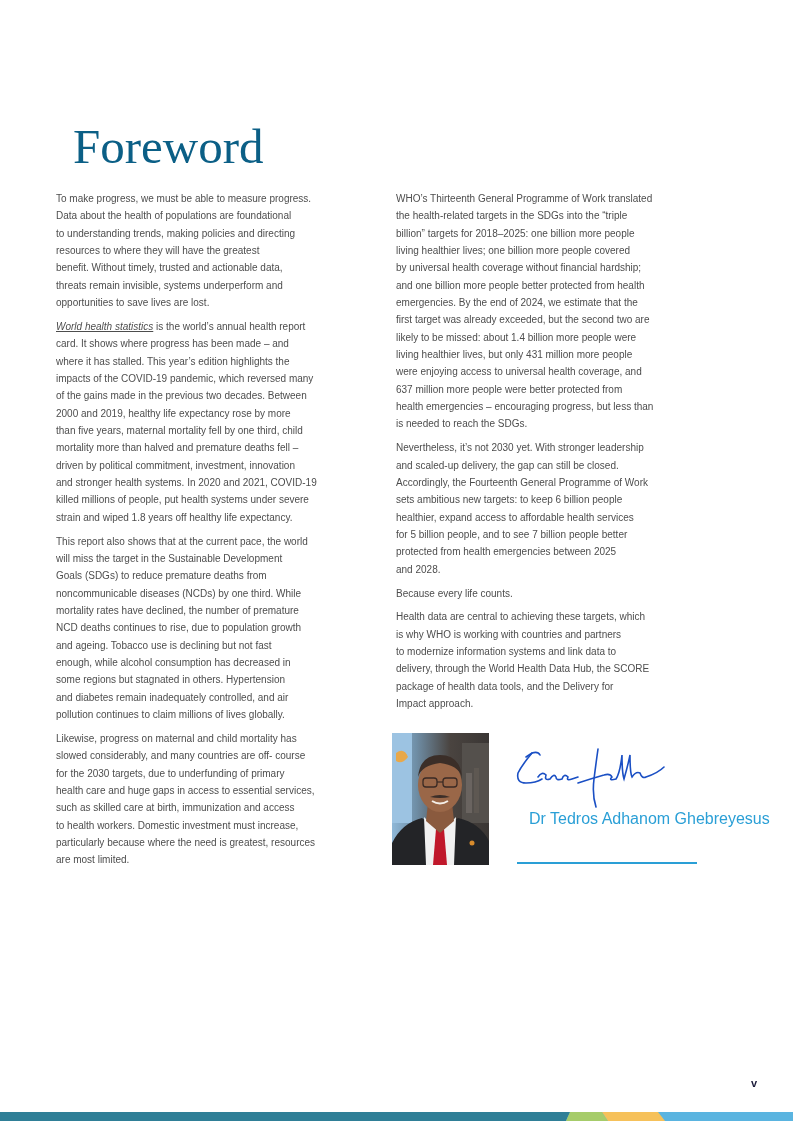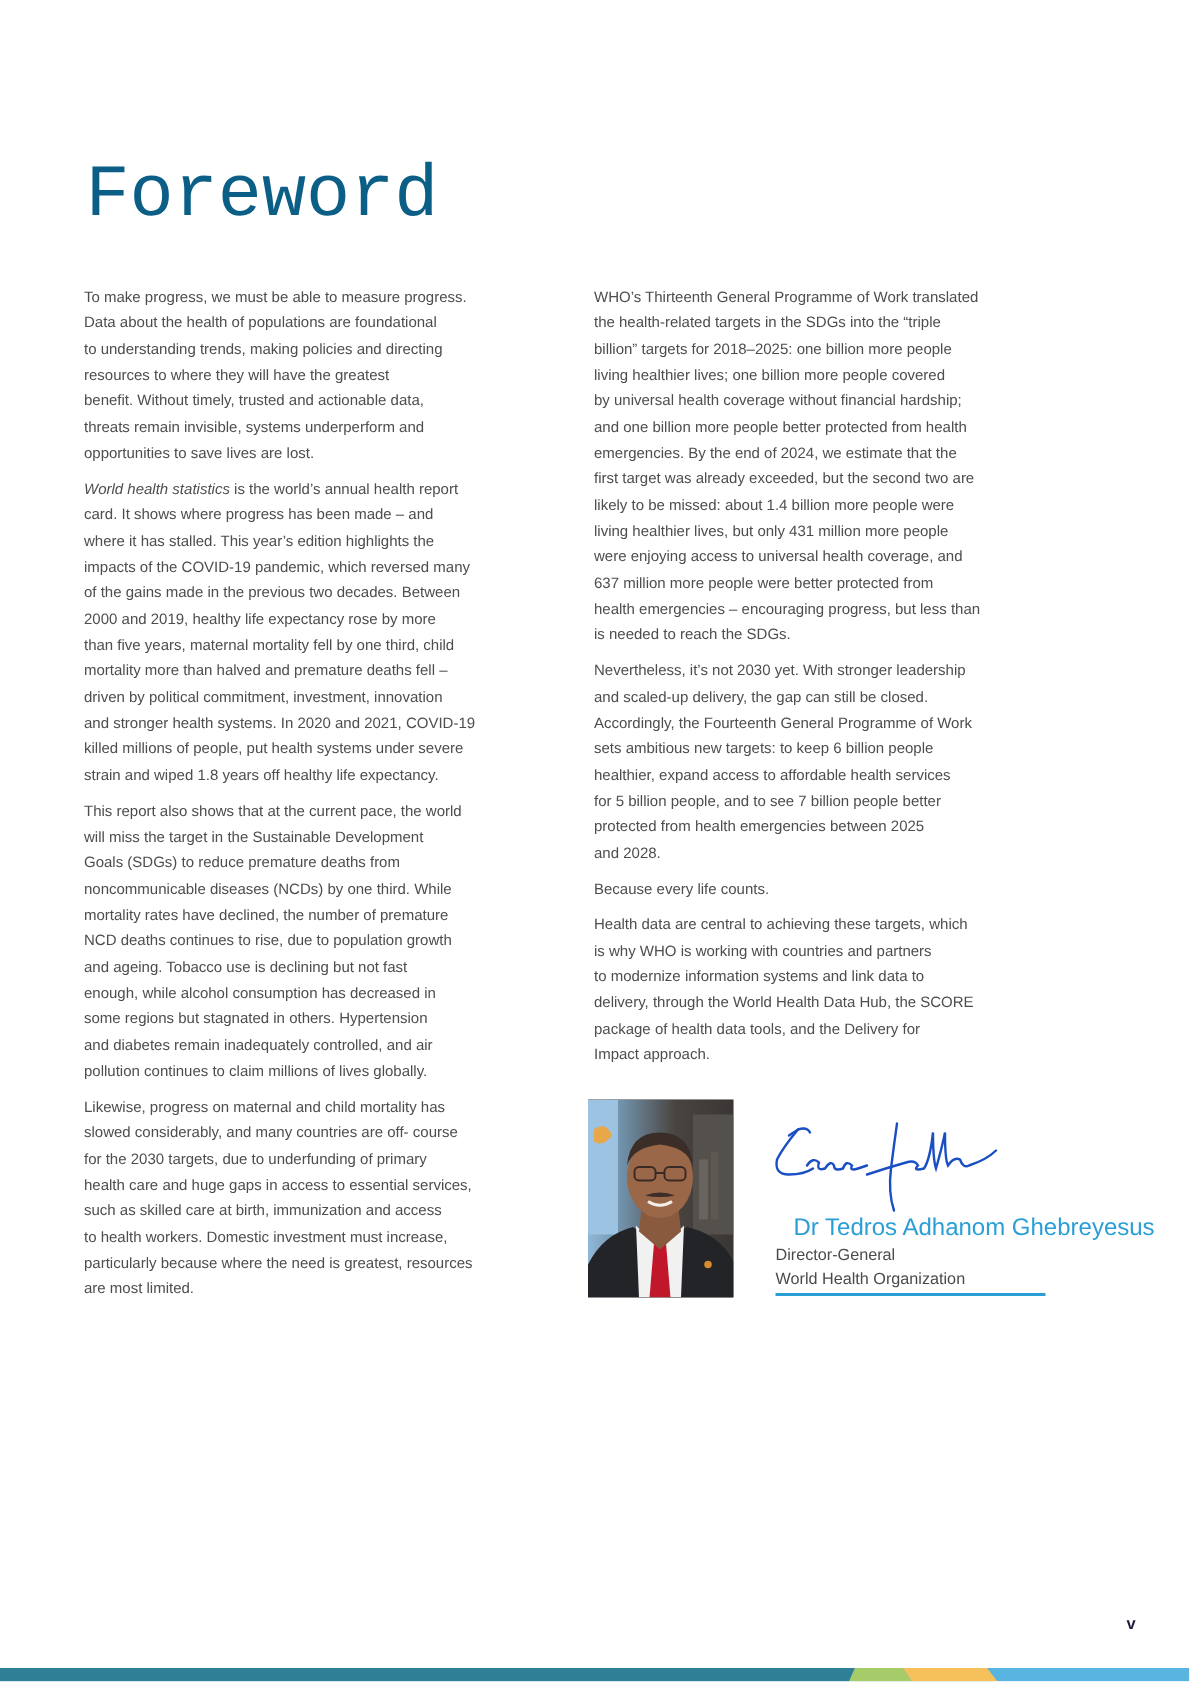--- a/index.html
+++ b/index.html
@@ -12,22 +12,22 @@
       height: 1121px;
       position: relative;
       overflow: hidden;
       font-family: "Liberation Sans", "DejaVu Sans", sans-serif;
       color: #4a4a4a;
     }
     .title {
       position: absolute;
       left: 57px;
       top: 104px;
-      margin: 0;
-      font-family: Liberation Mono, monospace;
+      margin: 16px;
+      font-family: Liberation Serif, serif;
       font-weight: normal;
       font-size: 49px;
       letter-spacing: 0px;
       color: #0b5f86;
       line-height: 1.1;
     }
     .col {
       position: absolute;
       top: 190px;
       width: 312px;
@@ -36,20 +36,21 @@
       color: #4d4d4d;
     }
     .col-left { left: 56px; }
     .col-right { left: 396px; width: 312px; }
     .col p {
       margin: 0 0 6.5px 0;
       white-space: pre-line;
     }
     .col p em {
       font-style: italic;
+      text-decoration: underline;
     }
     .sig-block {
       position: absolute;
       left: 392px;
       top: 733px;
       width: 310px;
       height: 140px;
     }
     .photo {
       position: absolute;
@@ -229,24 +230,20 @@
 
   <svg class="signature" viewBox="0 0 160 70">
     <path d="M14 14 L20 10 Q26 8 28 12" fill="none" stroke="#1a4fc4" stroke-width="1.6" stroke-linecap="round"></path>
     <path d="M20 10 Q10 22 6 30 Q4 40 14 40 Q24 40 30 36" fill="none" stroke="#1a4fc4" stroke-width="1.6" stroke-linecap="round"></path>
     <path d="M26 34 Q30 28 34 32 Q32 38 38 36 Q42 30 44 34 Q44 38 50 36 Q52 30 56 34 Q54 38 60 36 L66 34" fill="none" stroke="#1a4fc4" stroke-width="1.6" stroke-linecap="round"></path>
     <path d="M86 6 Q84 20 82 36 Q80 52 84 64" fill="none" stroke="#1a4fc4" stroke-width="1.6" stroke-linecap="round"></path>
     <path d="M66 40 Q78 36 92 32 Q98 30 100 34 Q96 38 104 36 Q108 30 110 12 Q110 30 112 36 Q116 22 118 12 Q118 30 120 34 Q124 28 128 30 Q130 36 134 34 Q146 30 152 24" fill="none" stroke="#1a4fc4" stroke-width="1.6" stroke-linecap="round"></path>
   </svg>
 
   <div class="sig-name">Dr Tedros Adhanom Ghebreyesus</div>
-  <div class="sig-role">
-    <div>Director-General</div>
-    <div>World Health Organization</div>
-  </div>
   <div class="sig-line"></div>
 </div>
 
 <div class="page-number">v</div>
 
 <svg class="footer-bar" viewBox="0 0 793 9" preserveAspectRatio="none">
   <rect x="0" y="0" width="793" height="9" fill="#5ab4e0"></rect>
   <polygon points="0,0 570,0 566,9 0,9" fill="#2f7f97"></polygon>
   <polygon points="570,0 602,0 608,9 566,9" fill="#a6cc6a"></polygon>
   <polygon points="602,0 658,0 665,9 608,9" fill="#f6c15a"></polygon>

